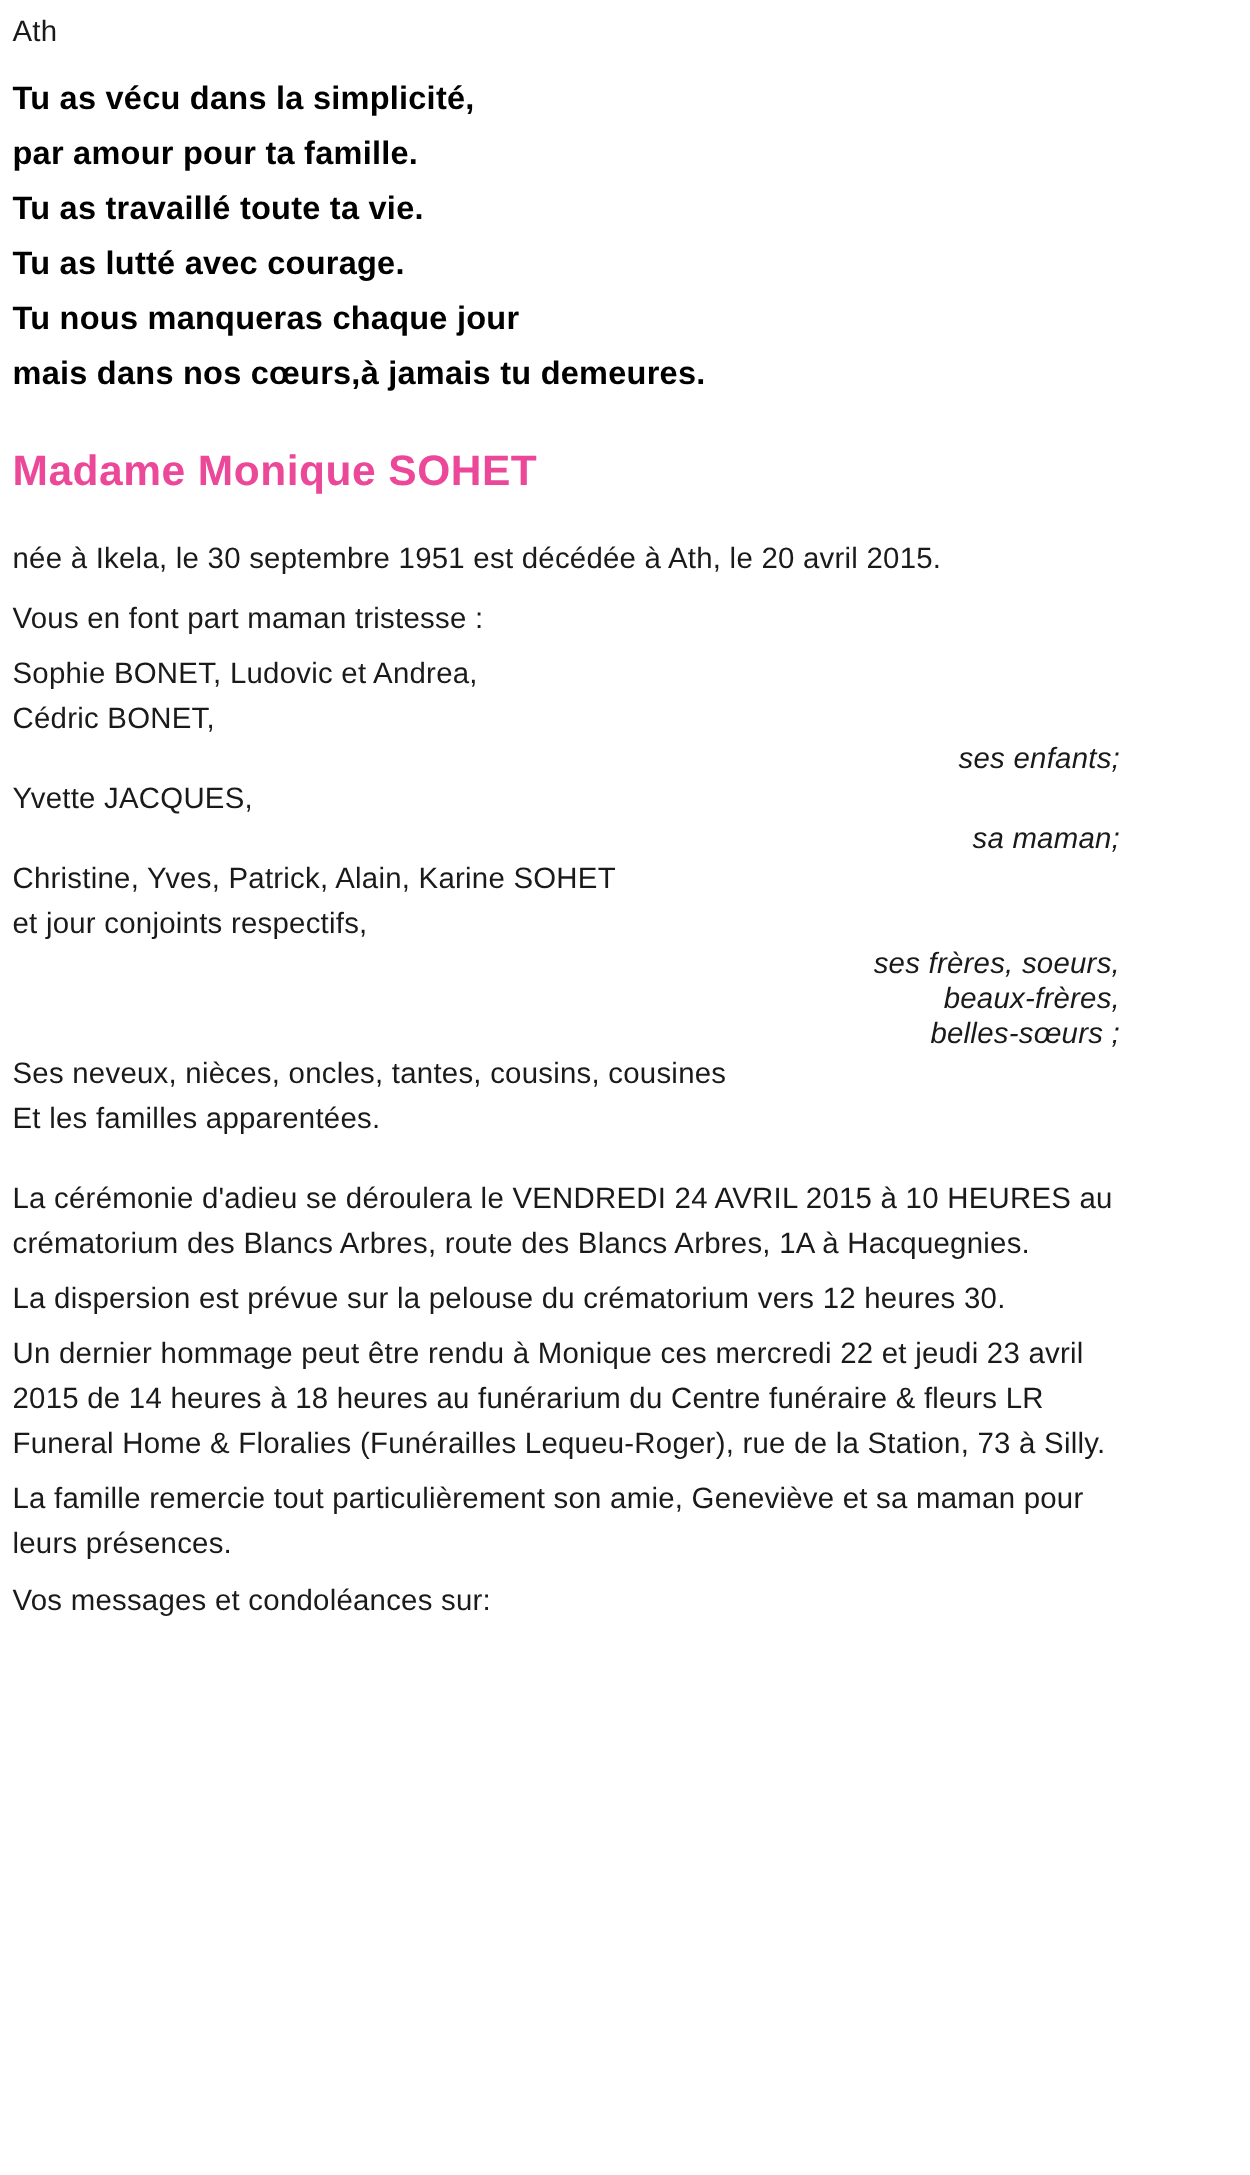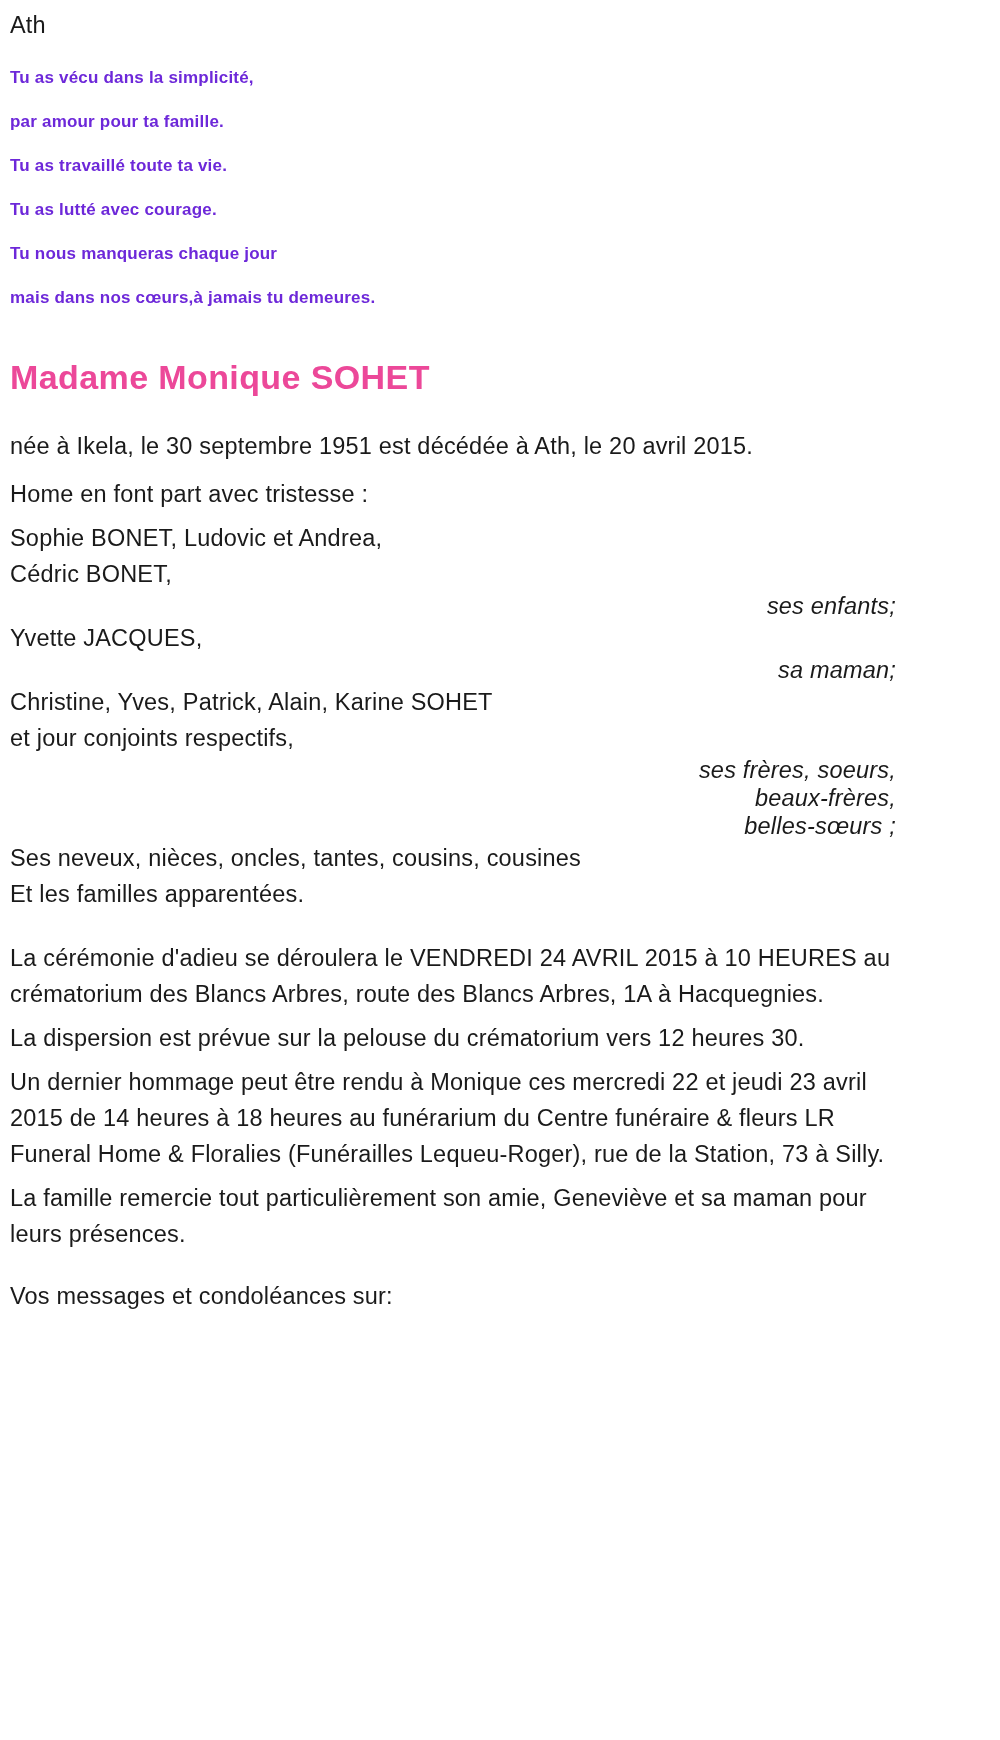--- a/index.html
+++ b/index.html
@@ -22,23 +22,23 @@
     }
     p { margin: 0; }
 
     .city {
       line-height: 34px;
       margin-bottom: 14px;
     }
     .poem { margin-bottom: 36px; }
     .poem-line {
       font-weight: bold;
-      font-size: 17px;
+      font-size: 26px;
       line-height: 44px;
-      color: #6d28d9;
+      color: #000000;
     }
     .deceased-name {
       margin: 0 0 30px 0;
       font-size: 34px;
       line-height: 42px;
       font-weight: bold;
       letter-spacing: 0.4px;
       color: #ec4899;
     }
     .line { line-height: 36px; }
@@ -51,21 +51,21 @@
       line-height: 28px;
       text-align: right;
       font-style: italic;
     }
 
     .para {
       line-height: 36px;
       margin-bottom: 8px;
     }
     .para strong { font-weight: normal; }
-    .thanks { margin-bottom: 26px; }
+    .thanks { margin-bottom: 10px; }
     .condolences-label { margin-bottom: 10px; }
     .website { margin-bottom: 0; }
 
     .address-block { margin-top: 62px; }
   </style>
 </head>
 <body>
 
 <div class="page">
 
@@ -76,21 +76,21 @@
     <p class="poem-line">par amour pour ta famille.</p>
     <p class="poem-line">Tu as travaillé toute ta vie.</p>
     <p class="poem-line">Tu as lutté avec courage.</p>
     <p class="poem-line">Tu nous manqueras chaque jour</p>
     <p class="poem-line">mais dans nos cœurs,à jamais tu demeures.</p>
   </div>
 
   <h1 class="deceased-name">Madame Monique SOHET</h1>
 
   <p class="line life-dates">née à Ikela, le 30 septembre 1951 est décédée à Ath, le 20 avril 2015.</p>
-  <p class="line intro">Home en font part avec tristesse :</p>
+  <p class="line intro">Vous en font part maman tristesse :</p>
 
   <div class="family">
     <p class="fam-line">Sophie BONET, Ludovic et Andrea,</p>
     <p class="fam-line">Cédric BONET,</p>
     <p class="relation">ses enfants;</p>
 
     <p class="fam-line">Yvette JACQUES,</p>
     <p class="relation">sa maman;</p>
 
     <p class="fam-line">Christine, Yves, Patrick, Alain, Karine SOHET</p>

